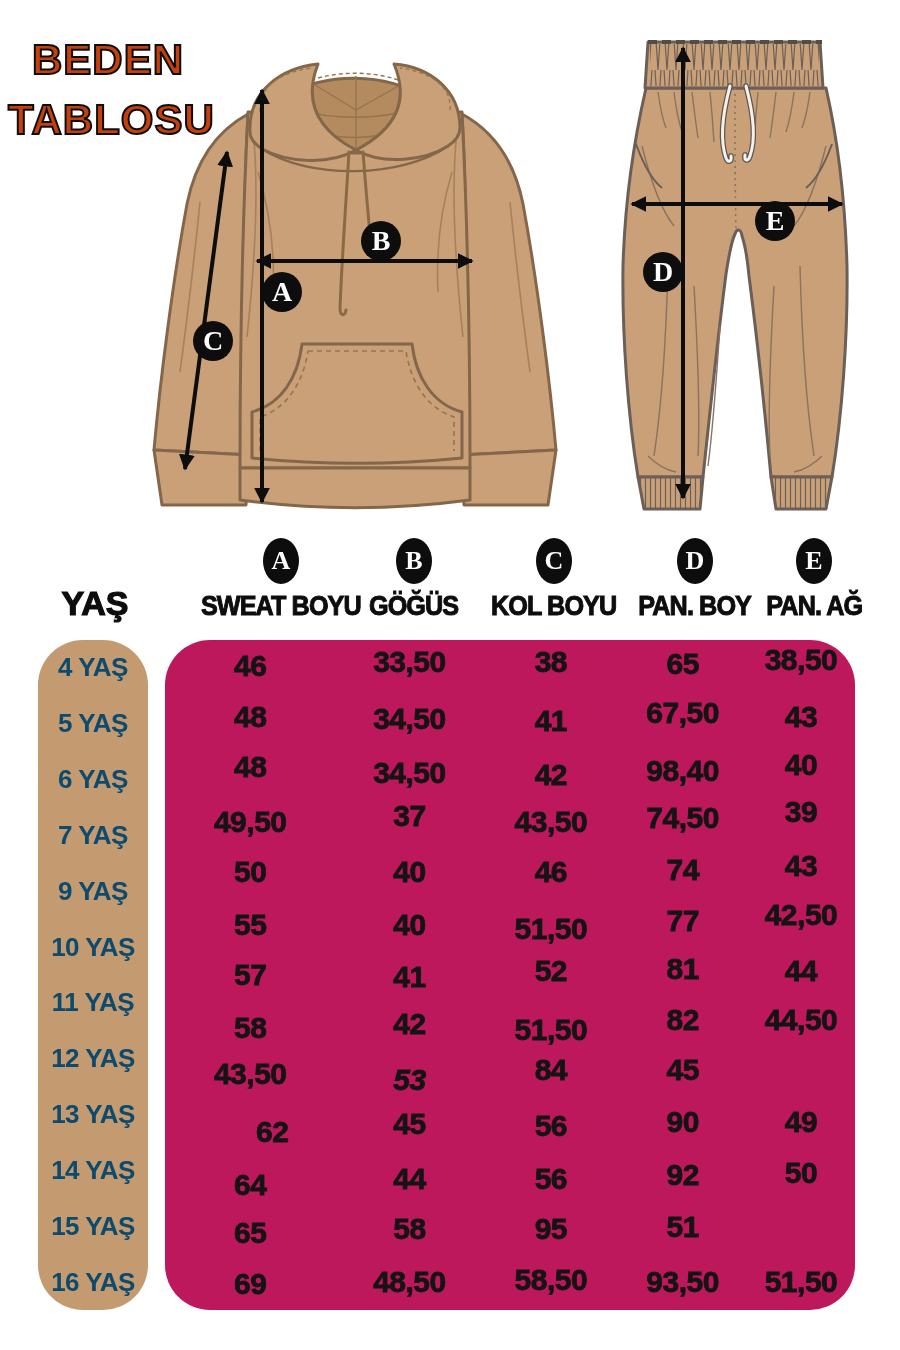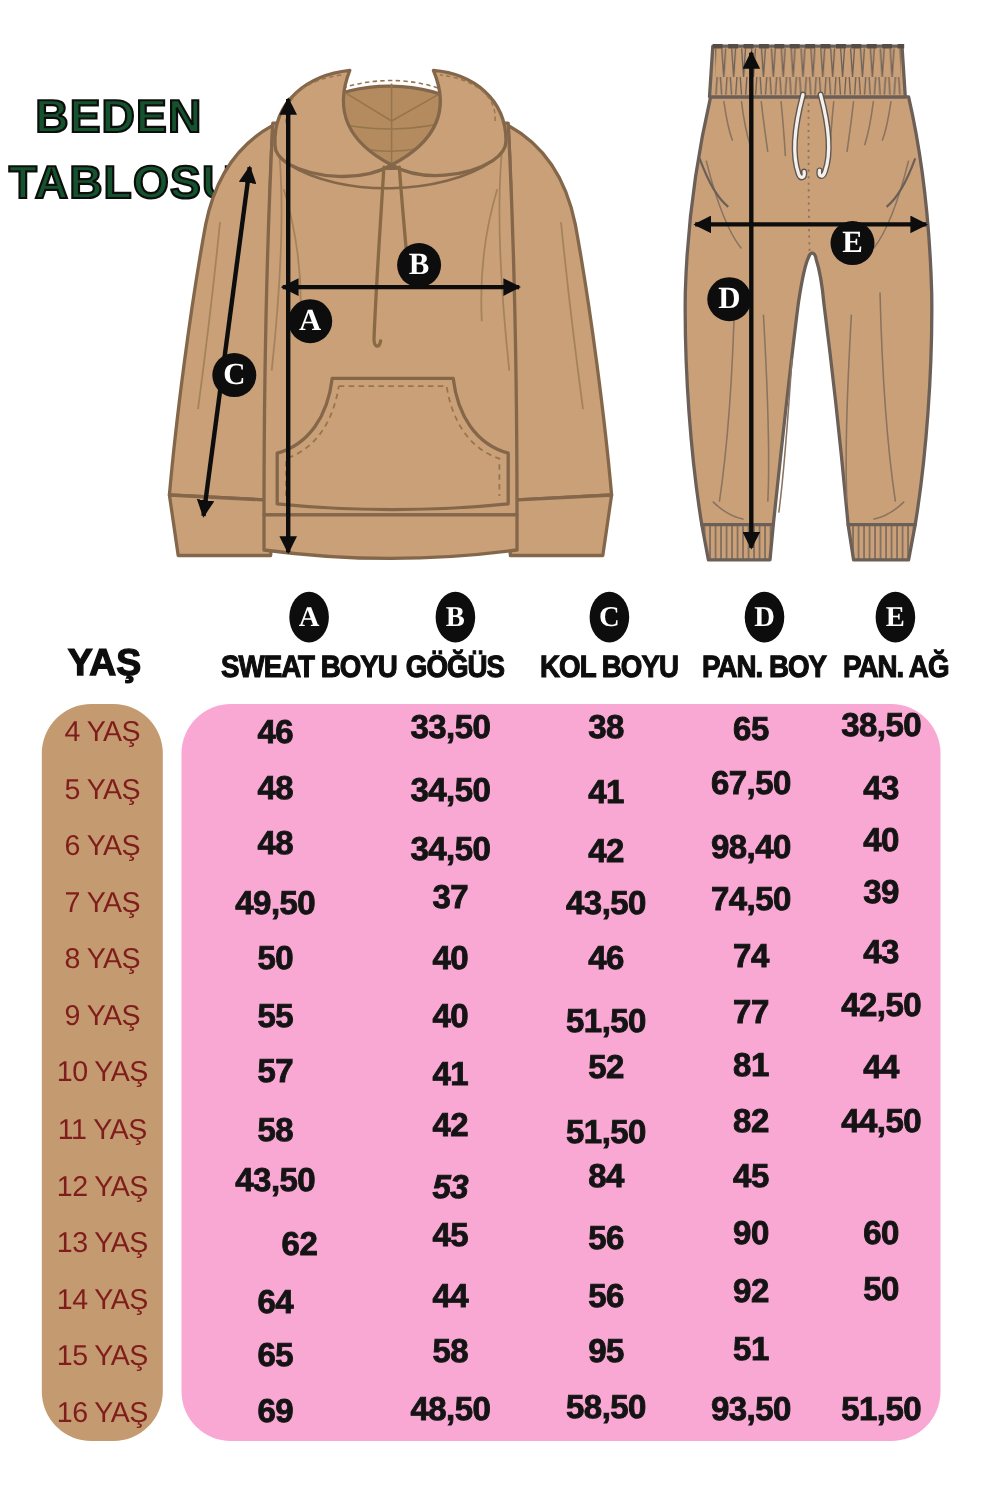--- a/index.html
+++ b/index.html
@@ -1,20 +1,20 @@
 <!DOCTYPE html>
 <html><head>
 <meta charset="utf-8">
 <style>
   html,body{margin:0;padding:0;background:#ffffff;}
   .canvas{position:relative;width:900px;height:1350px;background:#ffffff;overflow:hidden;
           font-family:"Liberation Sans", sans-serif;}
 
   
-  .title{position:absolute;left:8px;top:30px;width:200px;text-align:center;color:#14532d;margin-top:46px;}
+  .title{position:absolute;left:8px;top:30px;width:200px;text-align:center;color:#c2410c;}
   .title .line{font-size:42px;font-weight:700;letter-spacing:1px;line-height:60px;
                -webkit-text-stroke:2px #0d0d0d;}
 
   
   .hoodie-svg{position:absolute;left:140px;top:52px;}
   .pants-svg{position:absolute;left:608px;top:26px;}
   .arrows-svg{position:absolute;left:0;top:0;pointer-events:none;}
 
   
   .m-badge{position:absolute;width:40px;height:40px;border-radius:50%;background:#0d0d0d;
@@ -28,23 +28,23 @@
               align-items:center;}
   .col-circle{width:36px;height:46px;border-radius:50%;background:#0d0d0d;color:#ffffff;
               font-family:"Liberation Serif", serif;font-weight:700;font-size:26px;
               line-height:46px;text-align:center;}
   .col-label{margin-top:6px;font-size:28px;font-weight:700;color:#0d0d0d;white-space:nowrap;
              letter-spacing:-1px;transform:scaleX(.9);-webkit-text-stroke:1px #0d0d0d;}
 
   
   .age-pill{position:absolute;left:38px;top:640px;width:110px;height:670px;background:#c49a70;
             border-radius:45px;display:flex;flex-direction:column;}
-  .age-cell{flex:1;display:flex;align-items:center;justify-content:center;color:#7f1d1d;
-            font-size:26px;font-weight:400;white-space:nowrap;letter-spacing:-0.5px;}
-  .data-panel{position:absolute;left:165px;top:640px;width:690px;height:670px;background:#f9a8d4;
+  .age-cell{flex:1;display:flex;align-items:center;justify-content:center;color:#0c4a6e;
+            font-size:26px;font-weight:700;white-space:nowrap;letter-spacing:-0.5px;}
+  .data-panel{position:absolute;left:165px;top:640px;width:690px;height:670px;background:#be185d;
               border-radius:45px;display:flex;flex-direction:column;overflow:hidden;}
   .data-row{flex:1;display:grid;grid-template-columns:24.7% 21.45% 19.55% 18.65% 15.65%;
             align-items:center;}
   .data-cell{text-align:center;font-size:30px;font-weight:700;color:#141414;
              letter-spacing:-0.5px;-webkit-text-stroke:0.8px #141414;}
 </style>
 </head>
 <body>
 
 <div class="canvas">
@@ -205,21 +205,20 @@
   <div class="col-header" style="left:724px;">
     <div class="col-circle">E</div>
     <div class="col-label">PAN. AĞ</div>
   </div>
 
   <div class="age-pill" id="age-pill">
       <div class="age-cell">4 YAŞ</div>
       <div class="age-cell">5 YAŞ</div>
       <div class="age-cell">6 YAŞ</div>
       <div class="age-cell">7 YAŞ</div>
-      <div class="age-cell">8 YAŞ</div>
       <div class="age-cell">9 YAŞ</div>
       <div class="age-cell">10 YAŞ</div>
       <div class="age-cell">11 YAŞ</div>
       <div class="age-cell">12 YAŞ</div>
       <div class="age-cell">13 YAŞ</div>
       <div class="age-cell">14 YAŞ</div>
       <div class="age-cell">15 YAŞ</div>
       <div class="age-cell">16 YAŞ</div>
     </div>
   <div class="data-panel" id="data-panel">
@@ -283,21 +282,21 @@
         <div class="data-cell" style="transform: translateY(-4px);">43,50</div>
         <div class="data-cell" style="transform: translateY(2px); font-style: italic;">53</div>
         <div class="data-cell" style="transform: translateY(-8px);">84</div>
         <div class="data-cell" style="transform: translateY(-8px);">45</div>
       </div>
       <div class="data-row">
         <div class="data-cell" style="transform: translateY(2px); margin-left: 44px;">62</div>
         <div class="data-cell" style="transform: translateY(-6px);">45</div>
         <div class="data-cell" style="transform: translateY(-4px);">56</div>
         <div class="data-cell" style="transform: translateY(-8px);">90</div>
-        <div class="data-cell" style="transform: translateY(-8px);">60</div>
+        <div class="data-cell" style="transform: translateY(-8px);">49</div>
       </div>
       <div class="data-row">
         <div class="data-cell" style="transform: translateY(4px);">64</div>
         <div class="data-cell" style="transform: translateY(-2px);">44</div>
         <div class="data-cell" style="transform: translateY(-2px);">56</div>
         <div class="data-cell" style="transform: translateY(-6px);">92</div>
         <div class="data-cell" style="transform: translateY(-8px);">50</div>
       </div>
       <div class="data-row">
         <div class="data-cell" style="transform: translateY(0px);">65</div>

